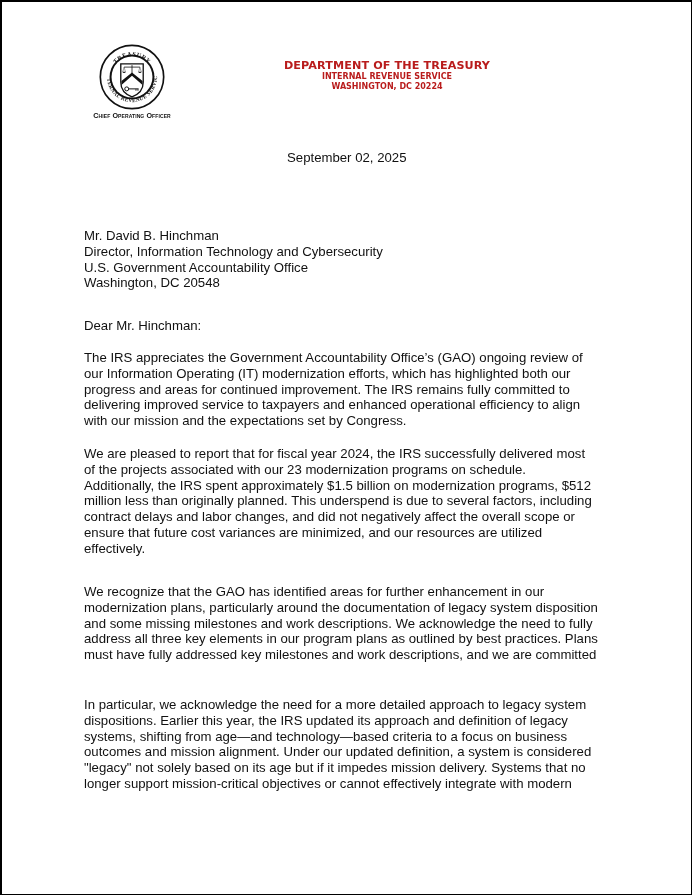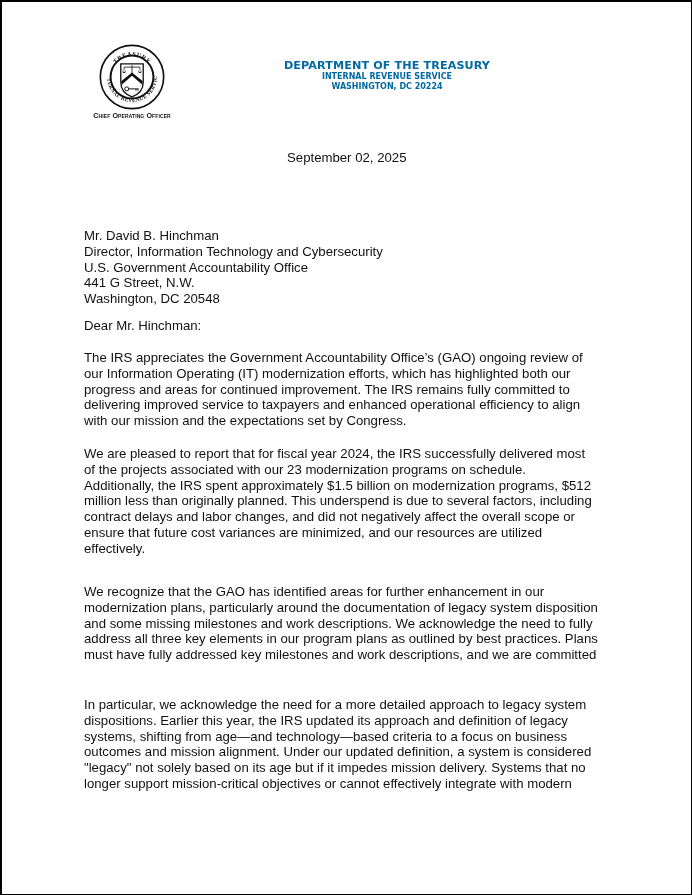--- a/index.html
+++ b/index.html
@@ -49,21 +49,21 @@
       white-space: nowrap;
       font-variant: small-caps;
     }
     .letterhead {
       position: absolute;
       left: 250px;
       top: 57px;
       width: 270px;
       text-align: center;
       font-family: "DejaVu Sans", sans-serif;
-      color: #0369a1;
+      color: #b91c1c;
     }
     .lh-dept {
       font-weight: bold;
       font-size: 11.2px;
       letter-spacing: 0.1px;
       line-height: 13px;
     }
     .lh-sub {
       font-weight: bold;
       font-size: 8px;
@@ -152,21 +152,20 @@
     <div class="lh-sub">INTERNAL REVENUE SERVICE</div>
     <div class="lh-sub">WASHINGTON, DC 20224</div>
   </div>
 
   <div class="text date">September 02, 2025</div>
 
   <div class="text address">
     <div>Mr. David B. Hinchman</div>
     <div>Director, Information Technology and Cybersecurity</div>
     <div>U.S. Government Accountability Office</div>
-    <div>441 G Street, N.W.</div>
     <div>Washington, DC 20548</div>
   </div>
 
   <div class="text salutation">Dear Mr. Hinchman:</div>
 
   <div class="text para" style="top:348px;">
     <div class="line">The IRS appreciates the Government Accountability Office’s (GAO) ongoing review of</div>
     <div class="line">our Information Operating (IT) modernization efforts, which has highlighted both our</div>
     <div class="line">progress and areas for continued improvement. The IRS remains fully committed to</div>
     <div class="line">delivering improved service to taxpayers and enhanced operational efficiency to align</div>

